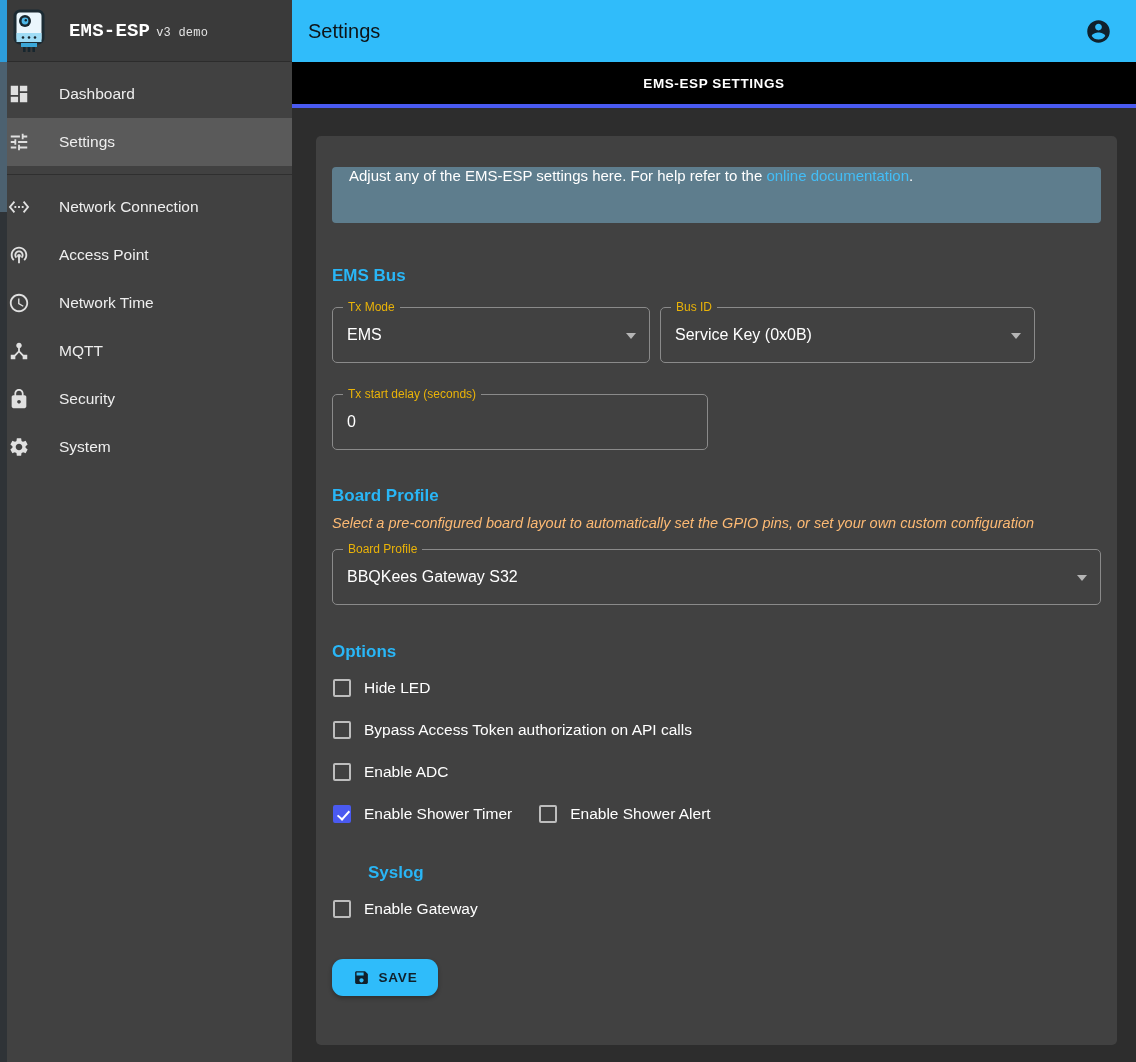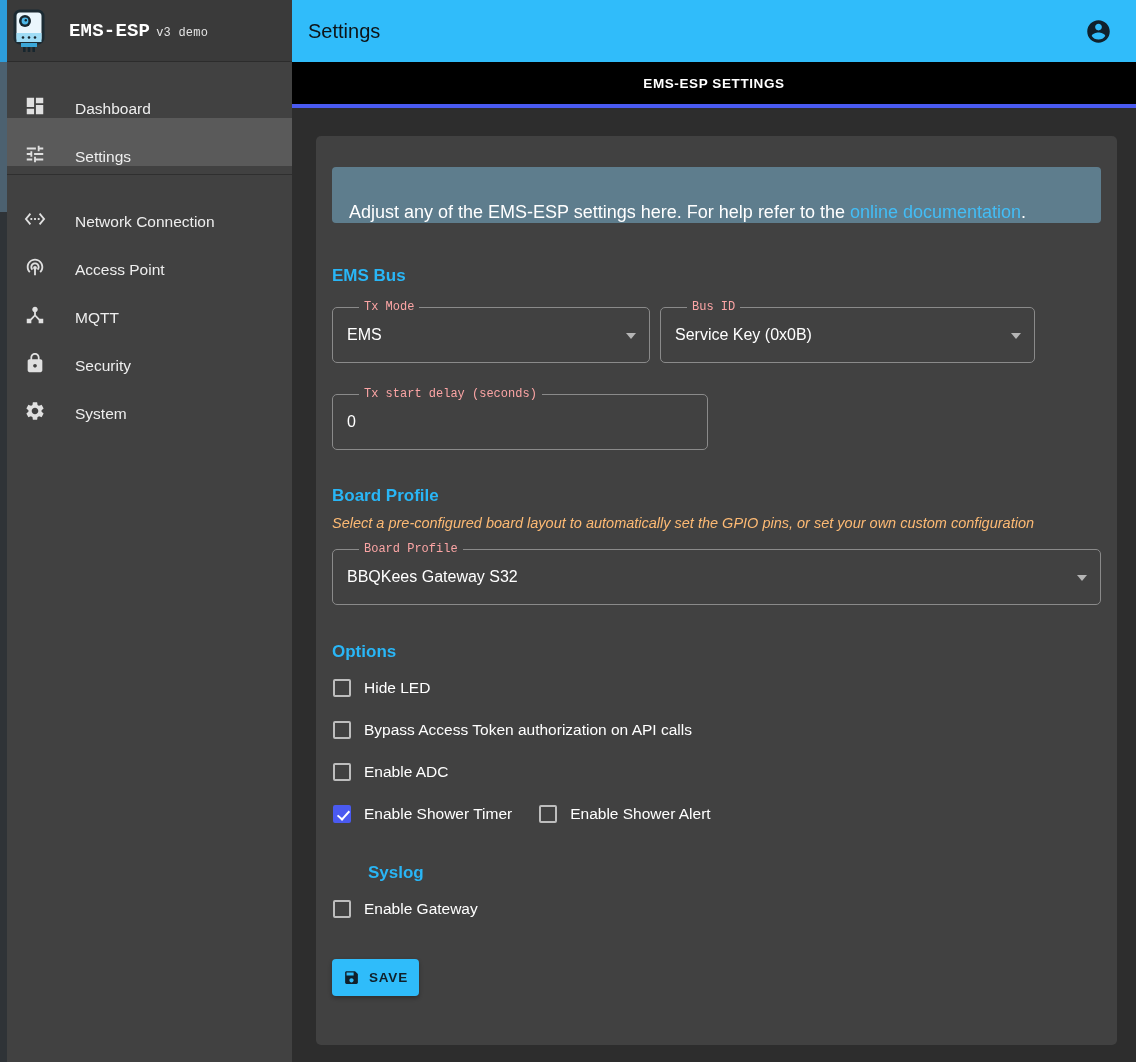--- a/index.html
+++ b/index.html
@@ -11,70 +11,70 @@
   .edge-strip .seg-top { position:absolute; top:0; left:0; width:7px; height:62px; background:#2d9ddb; }
   .edge-strip .seg-thumb { position:absolute; top:62px; left:0; width:7px; height:150px; background:#4c6170; }
 
   
   .sidebar { position:absolute; left:7px; top:0; width:285px; height:1062px; background:#414141; z-index:10; }
   .sidebar-header { height:62px; background:#3a3a3a; display:flex; align-items:center; padding-left:4px; border-bottom:1px solid #2c2c2c;font-family:Liberation Mono, monospace; }
   .logo { width:36px; height:44px; display:flex; align-items:center; justify-content:center; }
   .app-title { margin-left:22px; color:#ffffff; font-size:19px; font-weight:bold; letter-spacing:.2px; }
   .app-version { color:#e3e3e3; font-size:12px; font-weight:normal; margin-left:6px; }
   .nav-list { padding:8px 0; }
-  .nav-item { height:48px; display:flex; align-items:flex-end; padding-left:16px; cursor:pointer; }
+  .nav-item { height:48px; display:flex; align-items:center; cursor:pointer; }
   .nav-item.selected { background:#5a5a5a; }
   .nav-icon { width:24px; height:24px; display:flex; align-items:center; justify-content:center; }
   .nav-icon svg { width:22px; height:22px; fill:#e0e0e0; }
   .nav-label { margin-left:28px; color:#eeeeee; font-size:15.5px; }
   .sidebar-divider { height:1px; background:#2f2f2f; }
 
   
   .main { position:absolute; left:292px; top:0; width:844px; height:1062px; }
   .appbar { height:62px; background:#30bcfa; display:flex; align-items:center; padding:0 24px 0 16px; }
   .appbar-title { color:#0e1417; font-size:20px; font-weight:500; }
   .appbar-spacer { flex:1; }
   .account-icon svg { width:27px; height:27px; fill:#10212c; display:block; cursor:pointer; }
 
   .tabbar { height:42px; background:#000000; display:flex; align-items:center; justify-content:center; position:relative; cursor:pointer; }
   .tab-label { color:#ffffff; font-size:13.5px; font-weight:bold; letter-spacing:.6px; }
   .tab-indicator { position:absolute; left:0; bottom:-4px; width:100%; height:4px; background:#4a5af0; }
 
   .content { position:absolute; top:108px; left:0; width:844px; height:954px; background:#2d2d2d; }
   .card { margin:28px 19px 0 24px; width:801px; height:909px; background:#414141; border-radius:5px; padding:16px; }
 
-  .banner { margin-top:15px; height:56px; background:#5e7d8d; border-radius:4px; display:flex; align-items:flex-end; padding:0 17px; font-size:18px; color:#ffffff; }
+  .banner { margin-top:15px; height:56px; background:#5e7d8d; border-radius:4px; display:flex; align-items:flex-start; padding:0 17px; font-size:15px; color:#ffffff; }
   .banner a { color:#43bdf6; text-decoration:none; cursor:pointer; }
 
   .section-title { color:#29b6f6; font-size:17px; font-weight:bold; }
   .t-emsbus { margin-top:43px; }
   .t-board  { margin-top:36px; }
   .t-options{ margin-top:37px; }
   .t-syslog { margin-top:28px;margin-left:36px; }
 
   .field-row { display:flex; gap:10px; }
   .r1 { margin-top:21px; }
   .r2 { margin-top:31px; }
   .field { position:relative; height:56px; border:1px solid #8a8a8a; border-radius:5px; display:flex; align-items:center; padding:0 14px; cursor:pointer; }
-  .field-label { position:absolute; top:-8px; left:26px; background:#414141; padding:0 5px; font-size:12px; color:#fca5a5; line-height:14px;font-family:Liberation Mono, monospace; }
+  .field-label { position:absolute; top:-8px; left:10px; background:#414141; padding:0 5px; font-size:12px; color:#eab308; line-height:14px; }
   .field-value { color:#ffffff; font-size:16px; }
   .arrow { position:absolute; right:13px; top:50%; margin-top:-2px; width:0; height:0; border-left:5px solid transparent; border-right:5px solid transparent; border-top:6px solid #b5b5b5; }
 
   .note { margin-top:9px; color:#fdba74; font-size:14.5px; font-style:italic; }
   .board-select { margin-top:18px; }
 
   .check-row { display:flex; align-items:center; height:42px; }
   .first-check { margin-top:5px; }
   .checkbox { width:18px; height:18px; border:2px solid #bdbdbd; border-radius:2px; margin-left:1px; position:relative; cursor:pointer; flex:0 0 auto; }
   .checkbox.checked { background:#4a5af0; border-color:#4a5af0; }
   .checkbox.checked::after { content:""; position:absolute; left:5px; top:1px; width:5px; height:10px; border:solid #ffffff; border-width:0 2.4px 2.4px 0; transform:rotate(42deg); }
   .check-label { margin-left:13px; color:#ffffff; font-size:15.5px; }
   .check-gap { width:26px; }
 
-  .save-btn { margin-top:29px; width:87px; height:37px; background:#2fbcfa; border:none; border-radius:4px; display:flex; align-items:center; justify-content:center; gap:9px; cursor:pointer; box-shadow:0 2px 4px rgba(0,0,0,.3); }
+  .save-btn { margin-top:29px; width:106px; height:37px; background:#2fbcfa; border:none; border-radius:11px; display:flex; align-items:center; justify-content:center; gap:9px; cursor:pointer; box-shadow:0 2px 4px rgba(0,0,0,.3); }
   .save-btn svg { width:17px; height:17px; fill:#10202b; }
   .save-label { color:#10202b; font-size:13.5px; font-weight:bold; letter-spacing:.8px; font-family:"Liberation Sans", sans-serif; }
 </style>
 </head>
 <body>
 
 <div class="edge-strip">
   <div class="seg-top"></div>
   <div class="seg-thumb"></div>
 </div>
@@ -134,20 +134,28 @@
       <span class="nav-icon">
         <svg viewBox="0 0 24 24">
             <path d="M12 11c-1.1 0-2 .9-2 2 0 .74.4 1.38 1 1.72V21h2v-6.28c.6-.35 1-.98 1-1.72 0-1.1-.9-2-2-2zm0-8C7.03 3 3 7.03 3 12c0 2.49 1.01 4.74 2.64 6.36l1.41-1.41C5.78 15.68 5 13.93 5 12c0-3.86 3.14-7 7-7s7 3.14 7 7c0 1.93-.78 3.68-2.05 4.95l1.41 1.41C19.99 16.74 21 14.49 21 12c0-4.97-4.03-9-9-9zm0 4c-2.76 0-5 2.24-5 5 0 1.38.56 2.63 1.46 3.54l1.41-1.41C9.33 13.6 9 12.84 9 12c0-1.66 1.34-3 3-3s3 1.34 3 3c0 .84-.33 1.6-.87 2.13l1.41 1.41C16.44 14.63 17 13.38 17 12c0-2.76-2.24-5-5-5z"></path>
           </svg>
       </span>
       <span class="nav-label">Access Point</span>
     </div>
     <div class="nav-item">
       <span class="nav-icon">
         <svg viewBox="0 0 24 24">
+            <path d="M11.99 2C6.47 2 2 6.48 2 12s4.47 10 9.99 10C17.52 22 22 17.52 22 12S17.52 2 11.99 2zM12 20c-4.42 0-8-3.58-8-8s3.58-8 8-8 8 3.58 8 8-3.58 8-8 8zm.5-13H11v6l5.25 3.15.75-1.23-4.5-2.67z"></path>
+          </svg>
+      </span>
+      <span class="nav-label">Network Time</span>
+    </div>
+    <div class="nav-item">
+      <span class="nav-icon">
+        <svg viewBox="0 0 24 24">
             <path d="M17 16l-4-4V8.82C14.16 8.4 15 7.3 15 6c0-1.66-1.34-3-3-3S9 4.34 9 6c0 1.3.84 2.4 2 2.82V12l-4 4H3v5h5v-3.05l4-4.2 4 4.2V21h5v-5h-4z"></path>
           </svg>
       </span>
       <span class="nav-label">MQTT</span>
     </div>
     <div class="nav-item">
       <span class="nav-icon">
         <svg viewBox="0 0 24 24">
             <path d="M18 8h-1V6c0-2.76-2.24-5-5-5S7 3.24 7 6v2H6c-1.1 0-2 .9-2 2v10c0 1.1.9 2 2 2h12c1.1 0 2-.9 2-2V10c0-1.1-.9-2-2-2zm-6 9c-1.1 0-2-.9-2-2s.9-2 2-2 2 .9 2 2-.9 2-2 2zm3.1-9H8.9V6c0-1.71 1.39-3.1 3.1-3.1 1.71 0 3.1 1.39 3.1 3.1v2z"></path>
           </svg>

